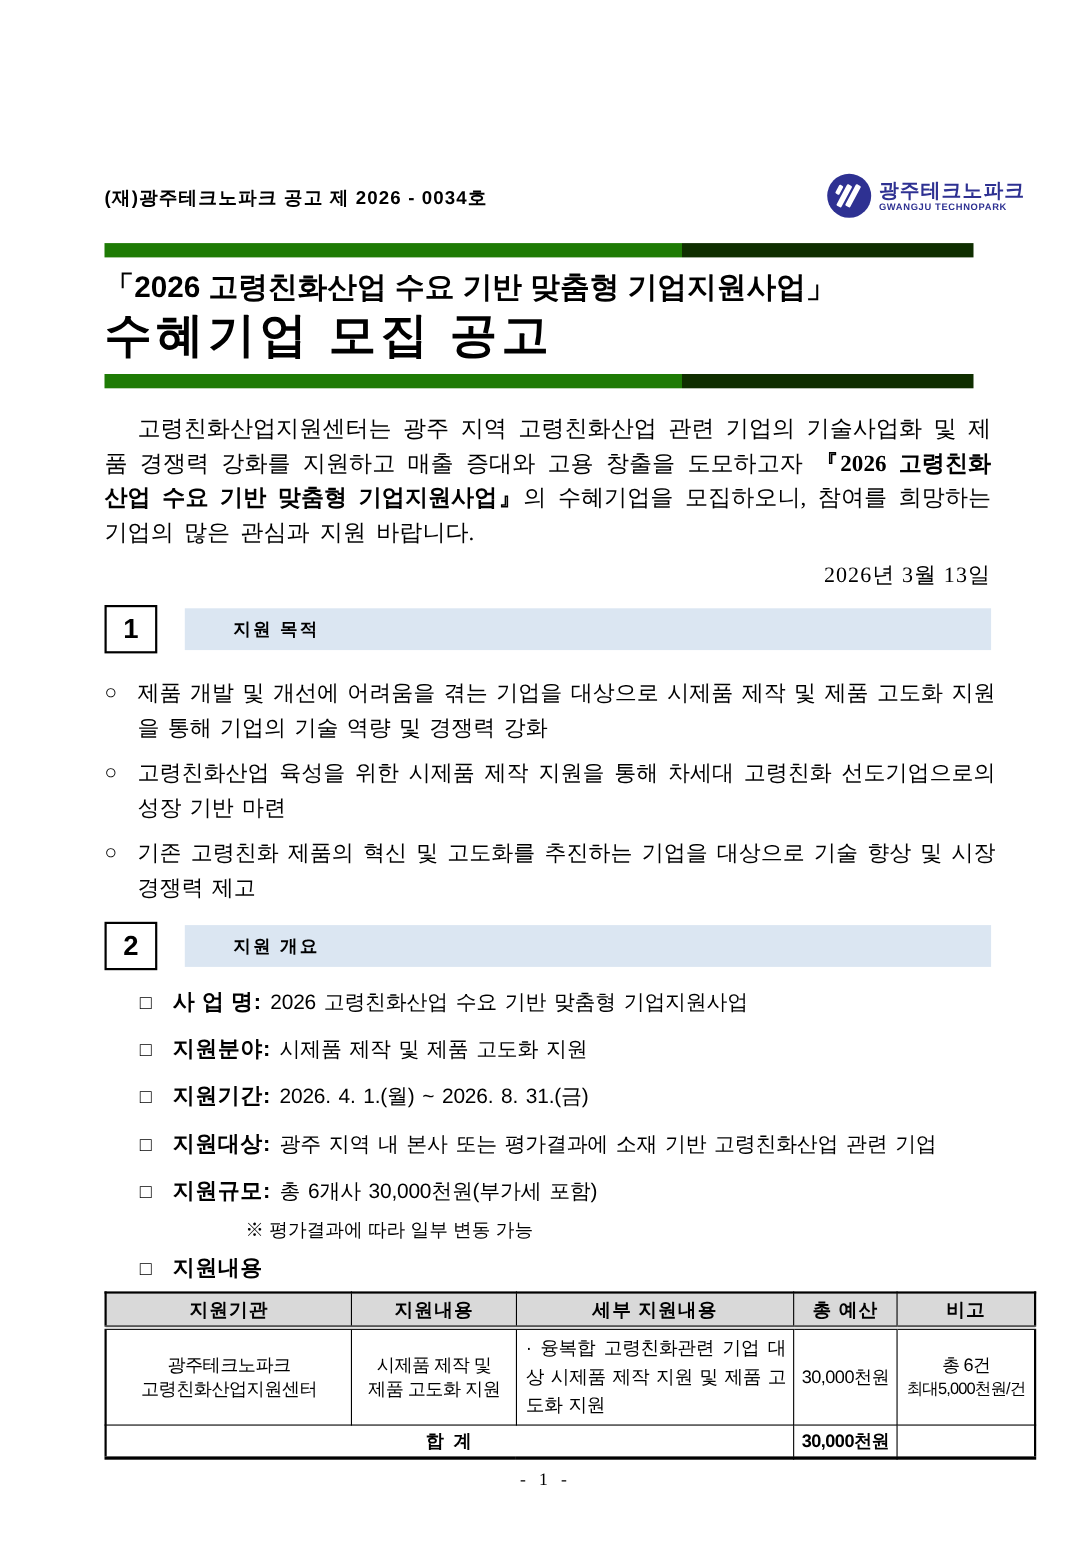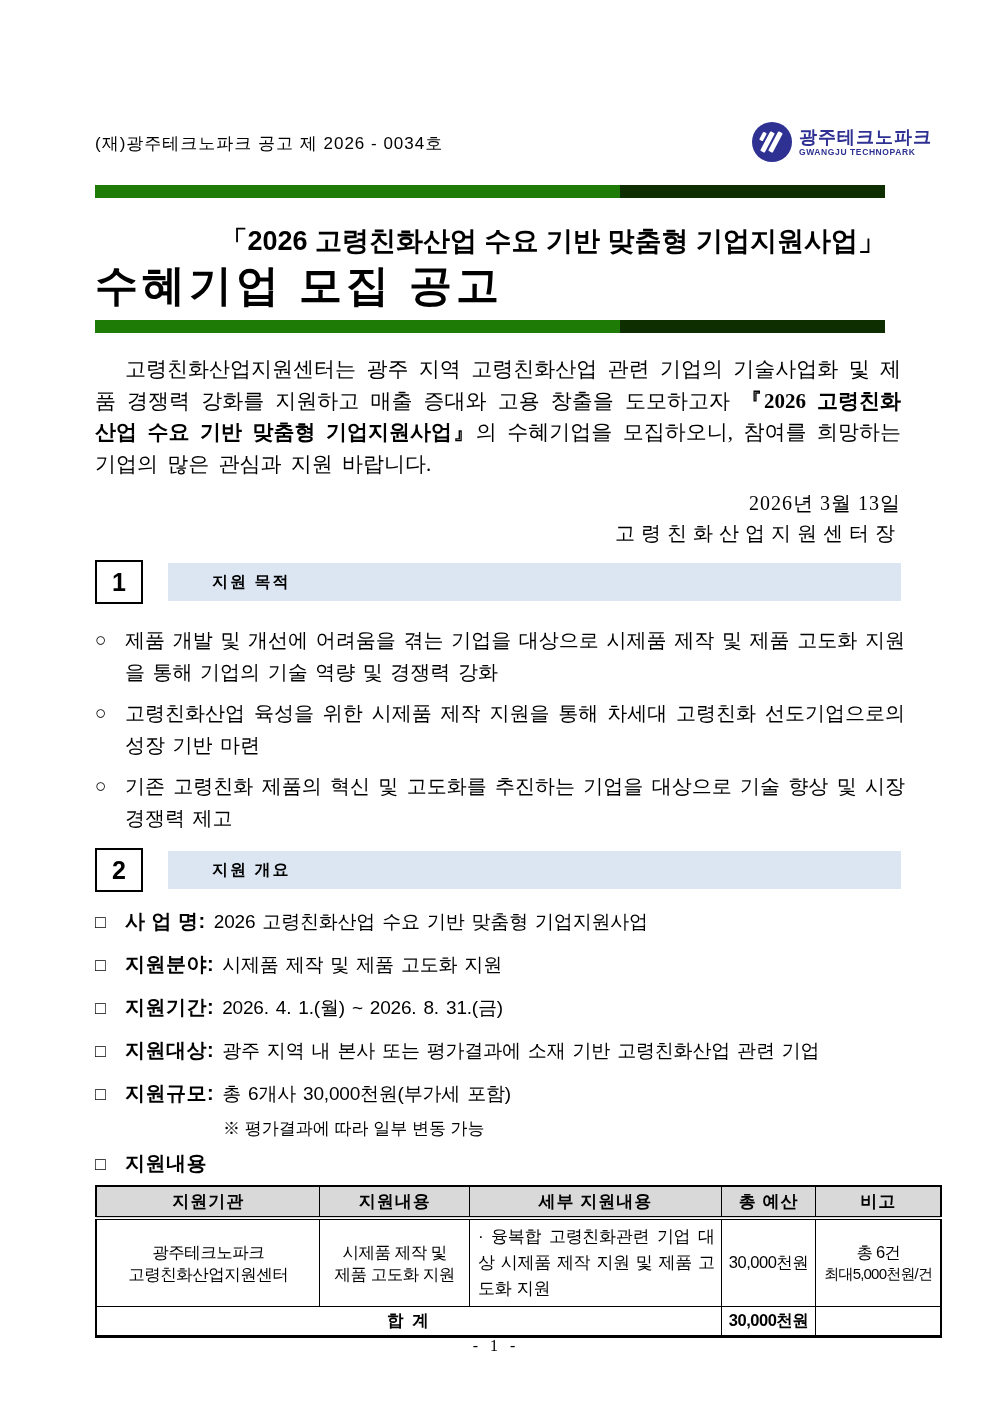--- a/index.html
+++ b/index.html
@@ -8,34 +8,34 @@
     width: 992px; height: 1403px;
     font-family: "Liberation Sans", sans-serif;
     color: #000;
     position: relative;
     overflow: hidden;
   }
   .page { width: 992px; height: 1403px; padding: 128px 50px 0 95px; position: relative; }
 
   
   .top-row { position: relative; height: 50px; }
-  .doc-number { font-size: 17px; letter-spacing: 1px; font-weight: 400; padding-top: 4px; }
+  .doc-number { font-size: 17px; letter-spacing: 1px; font-weight: 700; padding-top: 4px; margin-top: 36px; }
   .logo { position: absolute; top: -6px; right: 10px; display: flex; align-items: center; gap: 7px; }
   .logo-mark { width: 40px; height: 40px; border-radius: 50%; background: var(--navy, #2e3192); position: relative; overflow: hidden; flex: 0 0 auto; }
   .logo-mark .slash { position: absolute; width: 5px; height: 22px; background: #fff; transform: rotate(28deg); border-radius: 1px; }
   .logo-mark .s1 { left: 13px; top: 9px; }
   .logo-mark .s2 { left: 21px; top: 9px; }
   .logo-mark .s3 { position: absolute; left: 9px; top: 10px; width: 4px; height: 9px; background: #fff; transform: rotate(28deg); border-radius: 1px; }
   .logo-kr { font-size: 18px; font-weight: 800; color: var(--navy, #2e3192); letter-spacing: 1px; line-height: 20px; }
   .logo-en { font-size: 8.5px; font-weight: 700; color: var(--navy, #2e3192); letter-spacing: 0.6px; line-height: 11px; }
 
   
   .banner { margin-top: 7px; width: 790px; }
   .bar { height: 13px; background: linear-gradient(90deg, var(--green, #1e7b05) 0%, var(--green, #1e7b05) 66.5%, var(--dark-green, #0f2e00) 66.5%, var(--dark-green, #0f2e00) 100%); }
-  .banner-line1 { margin-top: 26px; text-align: right; font-size: 27px; font-weight: 800; letter-spacing: 0px; line-height: 34px; }
+  .banner-line1 { margin-top: 10px; text-align: left; font-size: 27px; font-weight: 800; letter-spacing: 0px; line-height: 34px; }
   .banner-line2 { font-size: 43px; font-weight: 900; letter-spacing: 4px; line-height: 54px; margin-bottom: 8px; }
 
   
   .intro {
     margin-top: 21px; width: 806px;
     font-family: "Liberation Serif", serif;
     font-size: 21px; line-height: 31.5px;
     text-align: justify; text-indent: 30px;
     word-spacing: 4px;
   }
@@ -61,21 +61,21 @@
   }
 
   
   .bullets { margin-top: 20px; width: 810px; }
   .bullet { display: flex; margin-bottom: 9px; }
   .bullet .marker { flex: 0 0 30px; font-size: 19px; line-height: 32px; }
   .bullet-text { flex: 1; font-size: 20px; line-height: 32px; text-align: justify; word-spacing: 2px; }
 
   
   .items { margin-top: 16px; width: 810px; }
-  .item { margin-bottom: 16px; font-size: 20px; line-height: 26px; }
+  .item { margin-bottom: 16px; font-size: 20px; line-height: 26px; margin-left: 32px; }
   .item .marker { display: inline-block; width: 30px; font-size: 18px; }
   .item-label { font-weight: 800; letter-spacing: 0.5px; margin-right: 8px; }
   .item-value { font-size: 19px; letter-spacing: -0.2px; word-spacing: 2px; }
   .item-note { margin: -6px 0 10px 128px; font-size: 17px; letter-spacing: 0px; }
   .item-last { margin-bottom: 8px; }
 
   
   .support-table { width: 847px; border-collapse: collapse; margin-top: 6px; border: 2px solid #000; border-bottom: 3px solid #000; table-layout: fixed; }
   .support-table th {
     background: var(--table-header-bg, #d9d9d9);
@@ -121,21 +121,20 @@
     <div class="bar"></div>
     <div class="banner-line1">「2026 고령친화산업 수요 기반 맞춤형 기업지원사업」</div>
     <div class="banner-line2">수혜기업 모집 공고</div>
     <div class="bar"></div>
   </div>
 
   <p class="intro"><span>고령친화산업지원센터는 광주 지역 고령친화산업 관련 기업의 기술사업화 및 제품 경쟁력 강화를 지원하고 매출 증대와 고용 창출을 도모하고자 </span><span class="intro-em">『2026 고령친화산업 수요 기반 맞춤형 기업지원사업』</span><span>의 수혜기업을 모집하오니, 참여를 희망하는 기업의 많은 관심과 지원 바랍니다.</span></p>
 
   <div class="sign-block">
     <div class="date">2026년 3월 13일</div>
-    <div class="signer">고령친화산업지원센터장</div>
   </div>
 
   <div class="section-header sec1">
     <div class="section-num">1</div>
     <div class="section-bar">지원 목적</div>
   </div>
 
   <div class="bullets">
     <div class="bullet">
       <span class="marker">○</span>

